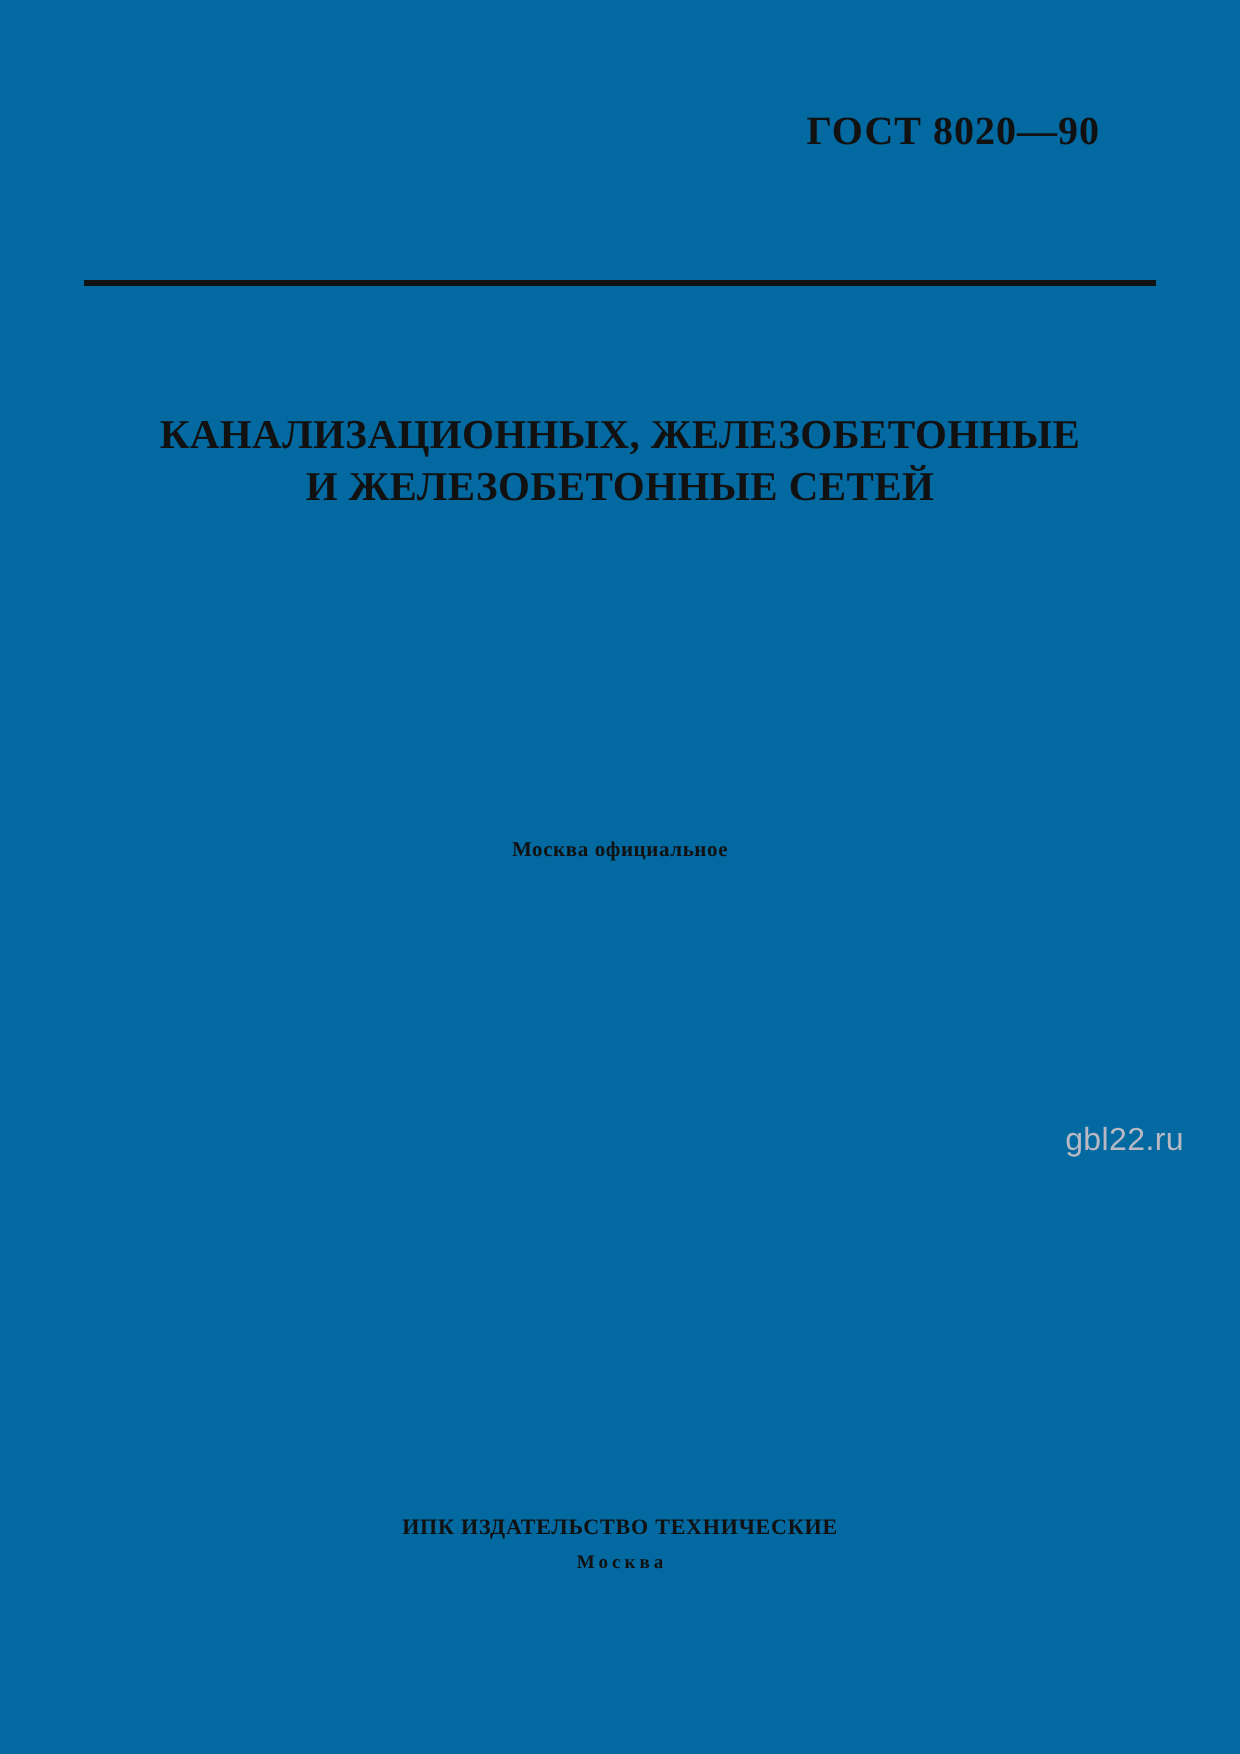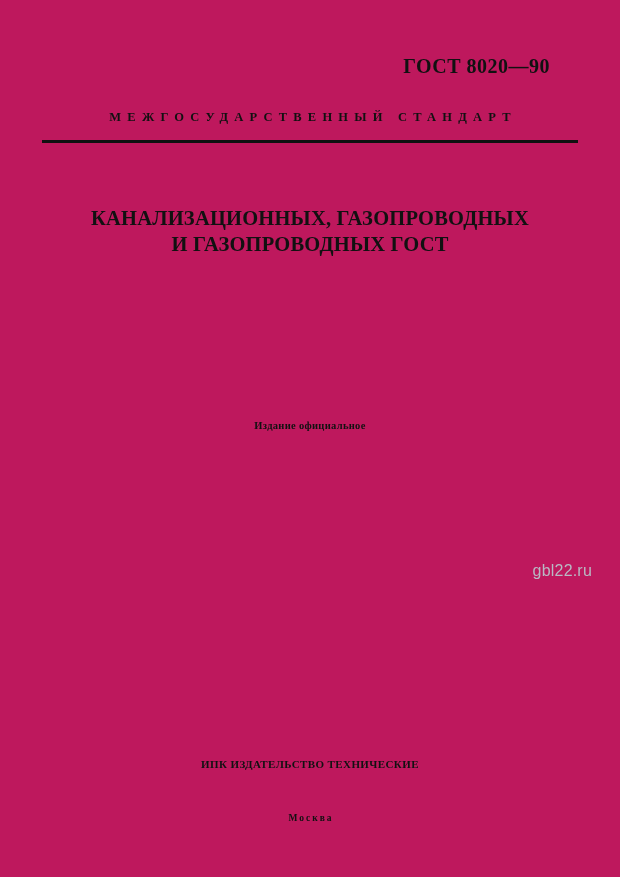--- a/index.html
+++ b/index.html
@@ -14,21 +14,21 @@
     color: #111111;
     position: relative;
     overflow: hidden;
   }
   .page {
     position: absolute;
     left: 0;
     top: 0;
     width: 620px;
     height: 877px;
-    background: #be185d;
+    background: #0369a1;
   }
   .gost-code {
     position: absolute;
     top: 55px;
     right: 70px;
     font-family: "Liberation Serif", serif;
     font-size: 20px;
     font-weight: bold;
     letter-spacing: 0.5px;
     white-space: nowrap;
@@ -116,41 +116,39 @@
     position: absolute;
     top: 777px;
     left: 60px;
     width: 500px;
     text-align: center;
     font-family: "Liberation Serif", serif;
     font-size: 9.5px;
     font-weight: bold;
     letter-spacing: 2px;
     text-indent: 2px;
-    margin-top: 36px;
   }
 </style>
 </head>
 <body>
 
 <div class="page">
 
   <div class="gost-code">ГОСТ 8020—90</div>
 
-  <div class="std-word">МЕЖГОСУДАРСТВЕННЫЙ СТАНДАРТ</div>
 
   <div class="rule"></div>
 
   <div class="title-block">
-    <div class="title-line">КАНАЛИЗАЦИОННЫХ, ГАЗОПРОВОДНЫХ</div>
-    <div class="title-line">И ГАЗОПРОВОДНЫХ ГОСТ</div>
+    <div class="title-line">КАНАЛИЗАЦИОННЫХ, ЖЕЛЕЗОБЕТОННЫЕ</div>
+    <div class="title-line">И ЖЕЛЕЗОБЕТОННЫЕ СЕТЕЙ</div>
   </div>
 
 
-  <div class="official">Издание официальное</div>
+  <div class="official">Москва официальное</div>
 
   <div class="watermark">gbl22.ru</div>
 
   <div class="publisher">ИПК ИЗДАТЕЛЬСТВО ТЕХНИЧЕСКИЕ</div>
 
   <div class="city">Москва</div>
 
 </div>
 
 </body></html>

